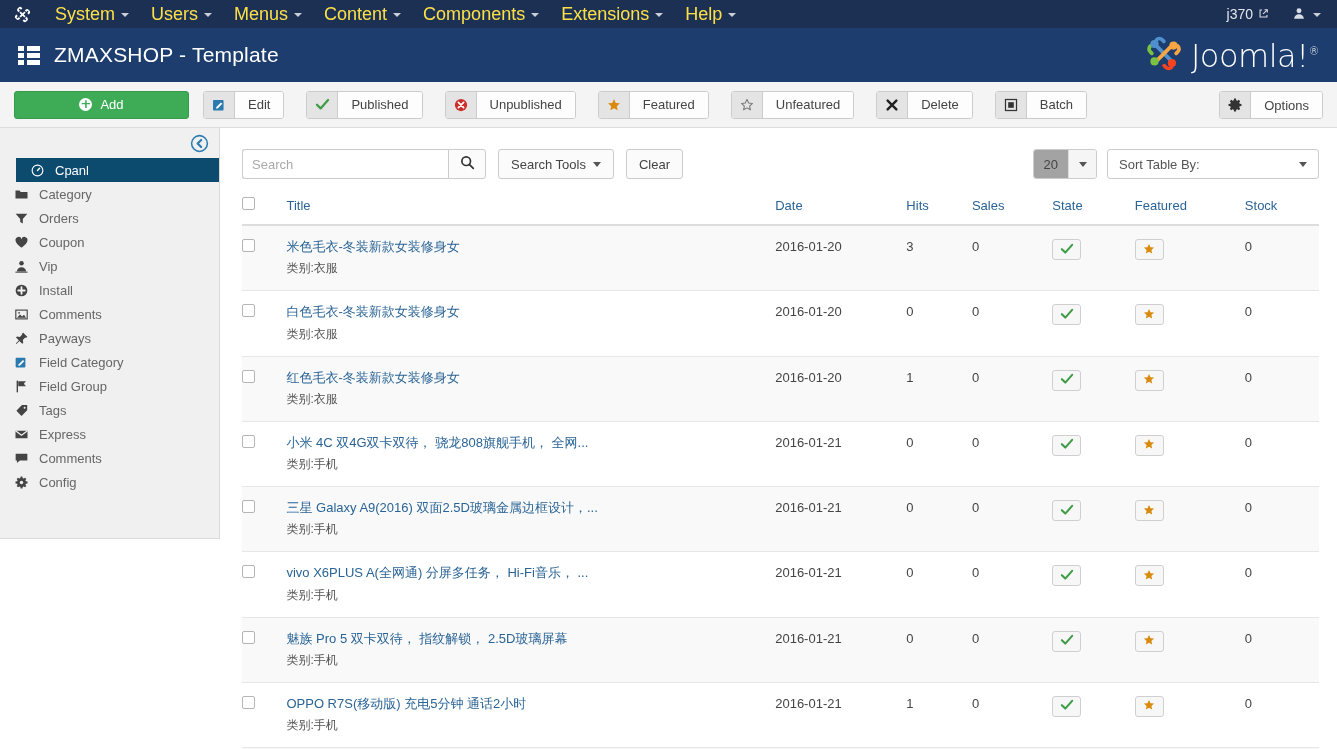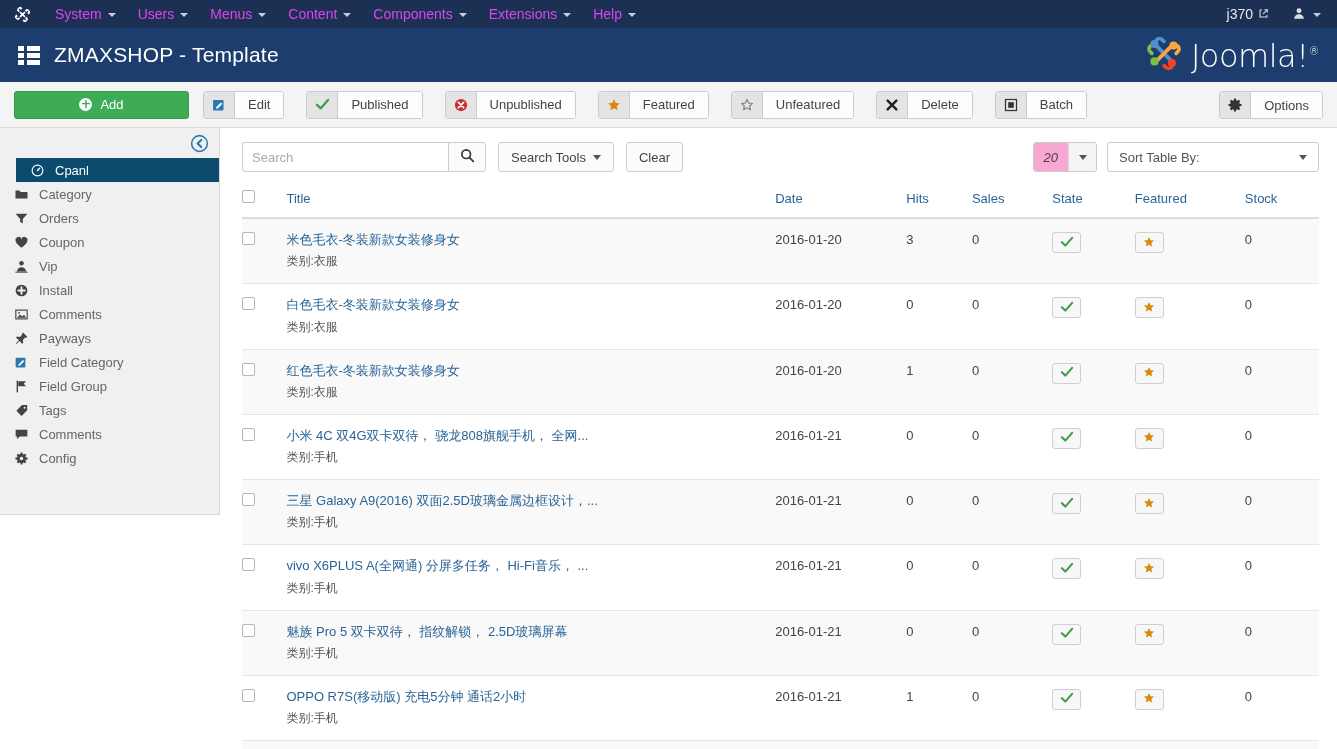--- a/index.html
+++ b/index.html
@@ -26,22 +26,22 @@
   .adminbar-left { display: flex; align-items: center; }
   .joomla-mark {
     width: 44px; height: 28px;
     display: flex; align-items: center; justify-content: center;
   }
   .joomla-mark svg { display: block; }
   .menu-item {
     padding: 0 11px;
     height: 28px;
     line-height: 28px;
-    font-size: 14px;
-    color: #d946ef;
+    font-size: 18px;
+    color: #fde047;
     cursor: pointer;
     white-space: nowrap;
     display: flex;
     align-items: center;
     gap: 6px;
   }
   .caret-down {
     width: 0; height: 0;
     border-left: 4px solid transparent;
     border-right: 4px solid transparent;
@@ -222,20 +222,21 @@
   .content {
     flex: 1;
     padding: 14px 18px 0 22px;
     overflow: hidden;
   }
   .filterbar {
     display: flex;
     align-items: center;
     position: relative;
     margin-bottom: 14px;
+    margin-top: 7px;
   }
   .search-wrap {
     display: flex;
     height: 30px;
   }
   .search-input {
     width: 206px;
     height: 30px;
     border: 1px solid #ccc;
     border-right: none;
@@ -284,22 +285,21 @@
     border: 1px solid #ccc;
     border-radius: 3px;
     overflow: hidden;
     background: #fff;
     cursor: pointer;
   }
   .limit-val {
     padding: 0 10px;
     display: flex; align-items: center;
     font-size: 13px; color: #444;
-    background: #f9a8d4;
-    font-style: italic;
+    background: #a3a3a3;
   }
   .limit-arrow {
     width: 28px;
     background: #f5f5f5;
     border-left: 1px solid #ddd;
     display: flex; align-items: center; justify-content: center;
   }
   .sort-select {
     width: 212px;
     height: 30px;
@@ -688,20 +688,29 @@
     <div class="side-item">
       <span class="side-icon">
         <svg width="13" height="13" viewBox="0 0 16 16" fill="#444">
           <path d="M8.5 1.3H15v6.5L8 14.8 1.7 8.4z"></path>
             <circle cx="11.8" cy="4.5" r="1.2" fill="#f0f0f0"></circle>
         </svg>
       </span>
       <span>Tags</span>
     </div>
 
+    <div class="side-item">
+      <span class="side-icon">
+        <svg width="13" height="13" viewBox="0 0 16 16" fill="#444">
+          <path d="M0.6 3.4h14.8v9.2H0.6z"></path>
+            <path d="M0.6 3.4L8 9l7.4-5.6" fill="none" stroke="#f0f0f0" stroke-width="1.5"></path>
+        </svg>
+      </span>
+      <span>Express</span>
+    </div>
 
     <div class="side-item">
       <span class="side-icon">
         <svg width="13" height="13" viewBox="0 0 16 16" fill="#444">
             <path d="M0.8 2.2h14.4v8.4H6l-3.6 3v-3H0.8z"></path>
           </svg>
       </span>
       <span>Comments</span>
     </div>
 

